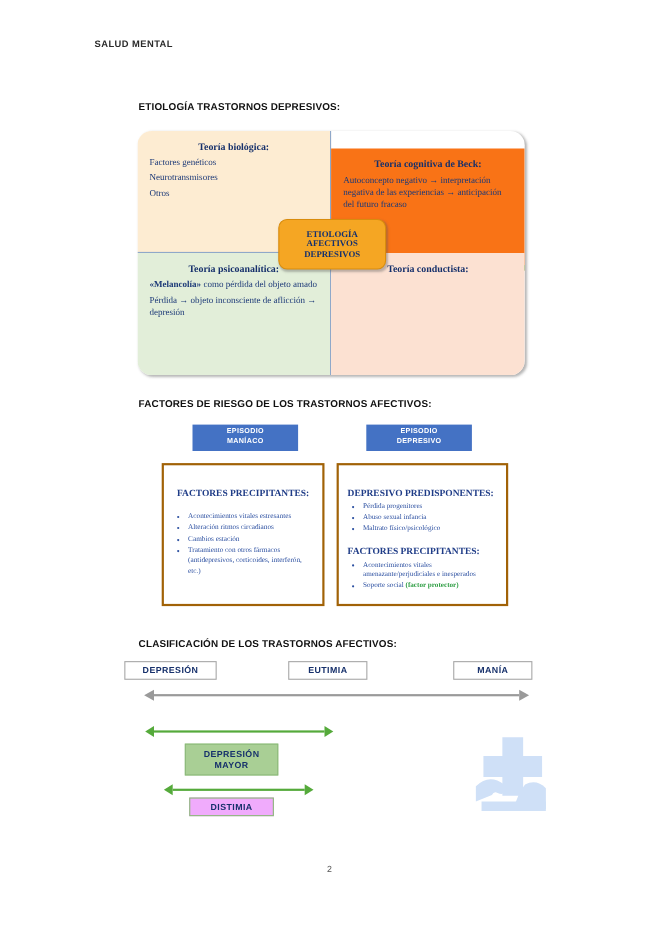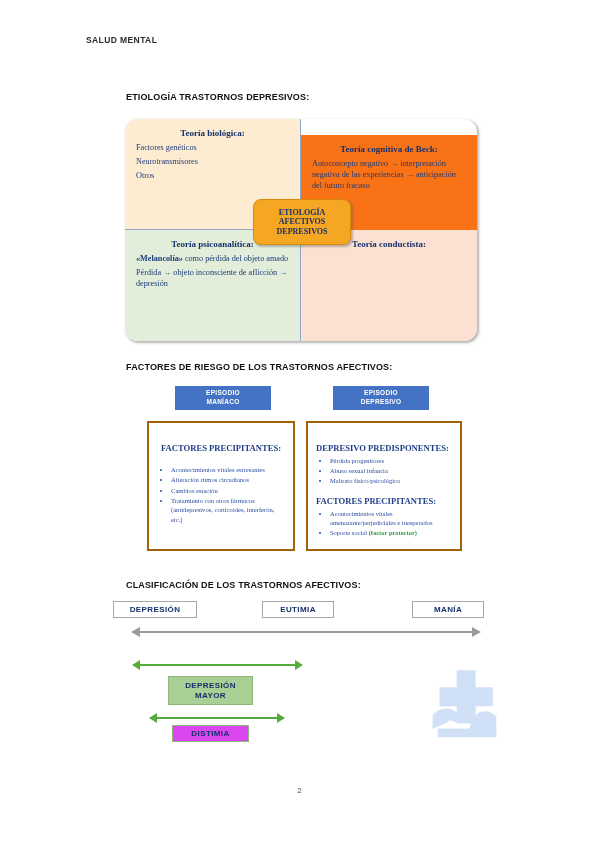--- a/index.html
+++ b/index.html
@@ -225,21 +225,21 @@
     flex-direction: column;
     align-items: center;
     justify-content: center;
   }
   #box-depresion-mayor {
     left: 168px; top: 676px; width: 85px; height: 29px;
     background: #a9cf95;
   }
   #box-distimia {
     left: 172px; top: 725px; width: 77px; height: 17px;
-    background: #d946ef;
+    background: #f0abfc;
   }
 
   
   .watermark {
     position: absolute;
     left: 424px;
     top: 665px;
     width: 86px;
     height: 86px;
     opacity: 1;

